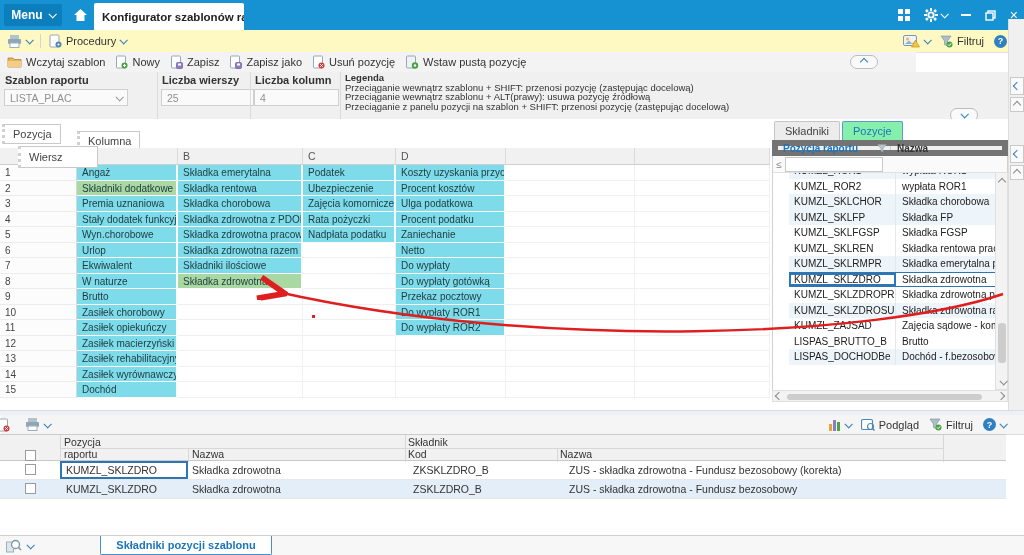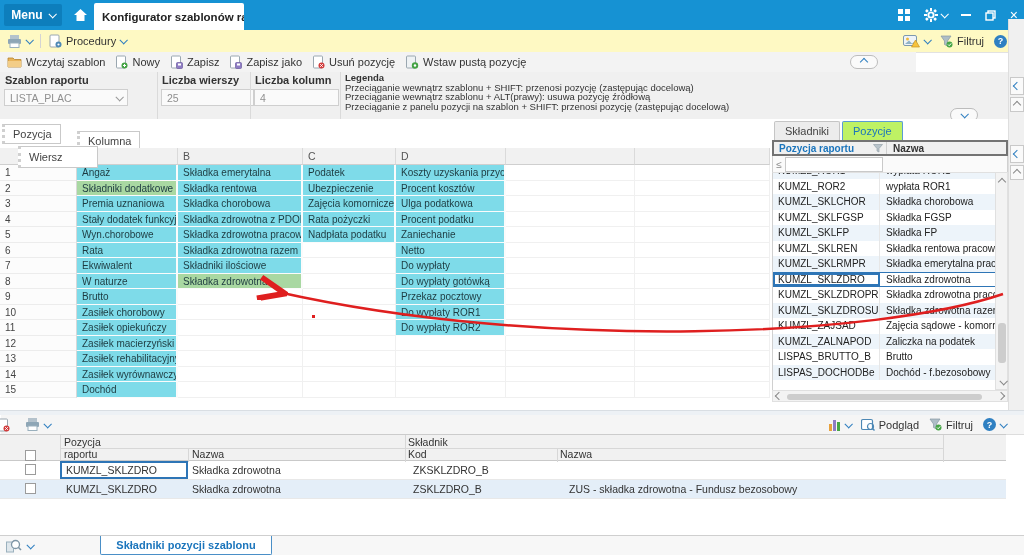--- a/index.html
+++ b/index.html
@@ -46,28 +46,28 @@
   .gh{height:17px;line-height:17px;background:#f1f1f1;border-right:1px solid #dadada;border-bottom:1px solid #cfcfcf;color:#555;padding-left:5px;box-sizing:border-box;font-size:10.5px;}
   .gnum{width:77px;height:15.5px;line-height:15.5px;background:#fcfcfc;border-right:1px solid #d8d8d8;border-bottom:1px solid #ececec;padding-left:5px;box-sizing:border-box;color:#444;font-size:10px;}
   .gcell{height:15.5px;line-height:15.5px;font-size:10px;padding:0 0 0 5px;box-sizing:border-box;white-space:nowrap;overflow:hidden;color:#1d3a40;}
   .ca{width:101px;}.cb{width:125px;}.cc{width:93px;}.cd{width:110px;}.cf1{width:129px;}.cf2{width:135px;}
   .cyan{background:#7edbe9;border-right:2px solid #fbfbfb;border-bottom:1px solid #fbfbfb;}
   .green{background:#a9d8a2;border-right:2px solid #fbfbfb;border-bottom:1px solid #fbfbfb;}
   .empty{background:#fff;border-right:1px solid #f0f0f0;border-bottom:1px solid #f0f0f0;}
   
   #panel{left:772px;top:2px;width:236px;height:285px;}
   .ptab{height:18px;padding:0 10px;display:flex;align-items:center;border:1px solid #c5c5c5;border-bottom:none;background:#ececec;color:#444;border-radius:2px 2px 0 0;}
-  .ptab.active{background:#bef264;border-color:#5a9bd4;color:#1b75bc;}
-  #phead{display:flex;height:16px;background:#f0f0f0;border:2px solid #737373;box-sizing:border-box;font-weight:bold;font-size:10px;}
+  .ptab.active{background:#86efac;border-color:#5a9bd4;color:#1b75bc;}
+  #phead{display:flex;height:16px;background:#f0f0f0;border:6px solid #737373;box-sizing:border-box;font-weight:bold;font-size:10px;}
   #phead .c1{width:107px;color:#1b75bc;display:flex;align-items:center;justify-content:space-between;padding-left:5px;border-right:1px solid #d0d0d0;}
   #phead .c2{flex:1;color:#333;padding-left:6px;display:flex;align-items:center;}
   #pfilter{display:flex;align-items:center;height:17px;background:#fafafa;border-left:1px solid #d0d0d0;border-right:1px solid #d0d0d0;border-bottom:1px solid #e0e0e0;box-sizing:border-box;}
   #pfilter .op{color:#8a8a8a;width:12px;text-align:center;font-size:10px;}
   #pfilter input{width:92px;height:13px;border:1px solid #c9c9c9;font-size:10px;padding:0 2px;}
-  #panel-list{position:relative;height:218px;overflow:hidden;border-left:1px solid #d0d0d0;border-right:1px solid #d0d0d0;background:#fff;}
+  #panel-list{position:relative;height:218px;overflow:hidden;border-left:1px solid #d0d0d0;border-right:1px solid #d0d0d0;background:#fff;padding-left:16px;}
   .prow{display:flex;height:15.5px;line-height:15.5px;font-size:10px;color:#222;}
   .prow.alt{background:#edf4fa;}
   .prow.clip{margin-top:-10px;}
   .prow.sel{background:#fff;border-top:1px solid #2e75b6;border-bottom:1px solid #2e75b6;height:13.5px;line-height:13.5px;}
   .pcode{width:107px;padding-left:5px;border-right:1px solid #e7e7e7;white-space:nowrap;overflow:hidden;box-sizing:border-box;}
   .prow.sel .pcode{outline:2px solid #2e75b6;outline-offset:-2px;}
   .pname{flex:1;padding-left:6px;white-space:nowrap;overflow:hidden;}
   .scroll{background:#f3f3f3;border:1px solid #e0e0e0;box-sizing:border-box;color:#888;}
   #pvscroll{right:0;top:51px;width:13px;height:218px;}
   #pvthumb{left:2px;top:150px;width:8px;height:40px;background:#cdcdcd;border-radius:3px;position:absolute;}
@@ -327,21 +327,21 @@
             <div class="gnum">5</div>
             <div class="gcell ca cyan">Wyn.chorobowe</div>
             <div class="gcell cb cyan">Składka zdrowotna  pracownika</div>
             <div class="gcell cc cyan">Nadpłata podatku</div>
             <div class="gcell cd cyan">Zaniechanie</div>
             <div class="gcell cf1 empty"></div>
             <div class="gcell cf2 empty"></div>
           </div>
           <div class="grow">
             <div class="gnum">6</div>
-            <div class="gcell ca cyan">Rata</div>
+            <div class="gcell ca cyan">Urlop</div>
             <div class="gcell cb cyan">Składka zdrowotna razem</div>
             <div class="gcell cc empty"></div>
             <div class="gcell cd cyan">Netto</div>
             <div class="gcell cf1 empty"></div>
             <div class="gcell cf2 empty"></div>
           </div>
           <div class="grow">
             <div class="gnum">7</div>
             <div class="gcell ca cyan">Ekwiwalent</div>
             <div class="gcell cb cyan">Składniki ilościowe</div>
@@ -455,28 +455,28 @@
             <div class="pname nw">wypłata ROR1</div>
           </div>
           <div class="prow">
             <div class="pcode nw">KUMZL_ROR2</div>
             <div class="pname nw">wypłata ROR1</div>
           </div>
           <div class="prow alt">
             <div class="pcode nw">KUMZL_SKLCHOR</div>
             <div class="pname nw">Składka chorobowa</div>
           </div>
+          <div class="prow alt">
+            <div class="pcode nw">KUMZL_SKLFP</div>
+            <div class="pname nw">Składka FP</div>
+          </div>
           <div class="prow">
             <div class="pcode nw">KUMZL_SKLFGSP</div>
             <div class="pname nw">Składka FGSP</div>
           </div>
-          <div class="prow alt">
-            <div class="pcode nw">KUMZL_SKLFP</div>
-            <div class="pname nw">Składka FP</div>
-          </div>
           <div class="prow">
             <div class="pcode nw">KUMZL_SKLREN</div>
             <div class="pname nw">Składka rentowa pracownika</div>
           </div>
           <div class="prow alt">
             <div class="pcode nw">KUMZL_SKLRMPR</div>
             <div class="pname nw">Składka emerytalna pracownika</div>
           </div>
           <div class="prow alt sel">
             <div class="pcode nw">KUMZL_SKLZDRO</div>
@@ -486,24 +486,20 @@
             <div class="pcode nw">KUMZL_SKLZDROPR</div>
             <div class="pname nw">Składka zdrowotna pracownika</div>
           </div>
           <div class="prow alt">
             <div class="pcode nw">KUMZL_SKLZDROSUM</div>
             <div class="pname nw">Składka zdrowotna razem</div>
           </div>
           <div class="prow">
             <div class="pcode nw">KUMZL_ZAJSAD</div>
             <div class="pname nw">Zajęcia sądowe - komornik</div>
-          </div>
-          <div class="prow alt">
-            <div class="pcode nw">KUMZL_ZALNAPOD</div>
-            <div class="pname nw">Zaliczka na podatek</div>
           </div>
           <div class="prow">
             <div class="pcode nw">LISPAS_BRUTTO_B</div>
             <div class="pname nw">Brutto</div>
           </div>
           <div class="prow alt">
             <div class="pcode nw">LISPAS_DOCHODBe</div>
             <div class="pname nw">Dochód - f.bezosobowy</div>
           </div>
         </div>
@@ -591,20 +587,21 @@
     <span class="bhline" style="left:557px;top:13px;width:1px;height:14px;"></span>
     <span class="bhline" style="left:943px;top:0;width:1px;height:27px;"></span>
     <span class="bhline" style="left:60px;top:13px;width:883px;height:1px;"></span>
   </div>
   <div class="abs" id="bottom-body" style="left:0;top:46px;width:1006px;">
         <div class="brow">
           <div class="bc0"><span class="checkbox"></span></div>
           <div class="bc1 selbox">KUMZL_SKLZDRO</div>
           <div class="bc2 nw">Składka zdrowotna</div>
           <div class="bc3 nw">ZKSKLZDRO_B</div>
+          <div class="bc4 nw">ZUS - składka zdrowotna - Fundusz bezosobowy (korekta)</div>
         </div>
         <div class="brow alt2">
           <div class="bc0"><span class="checkbox"></span></div>
           <div class="bc1">KUMZL_SKLZDRO</div>
           <div class="bc2 nw">Składka zdrowotna</div>
           <div class="bc3 nw">ZSKLZDRO_B</div>
           <div class="bc4 nw">ZUS - składka zdrowotna - Fundusz bezosobowy</div>
         </div>
       </div>
 </div>

